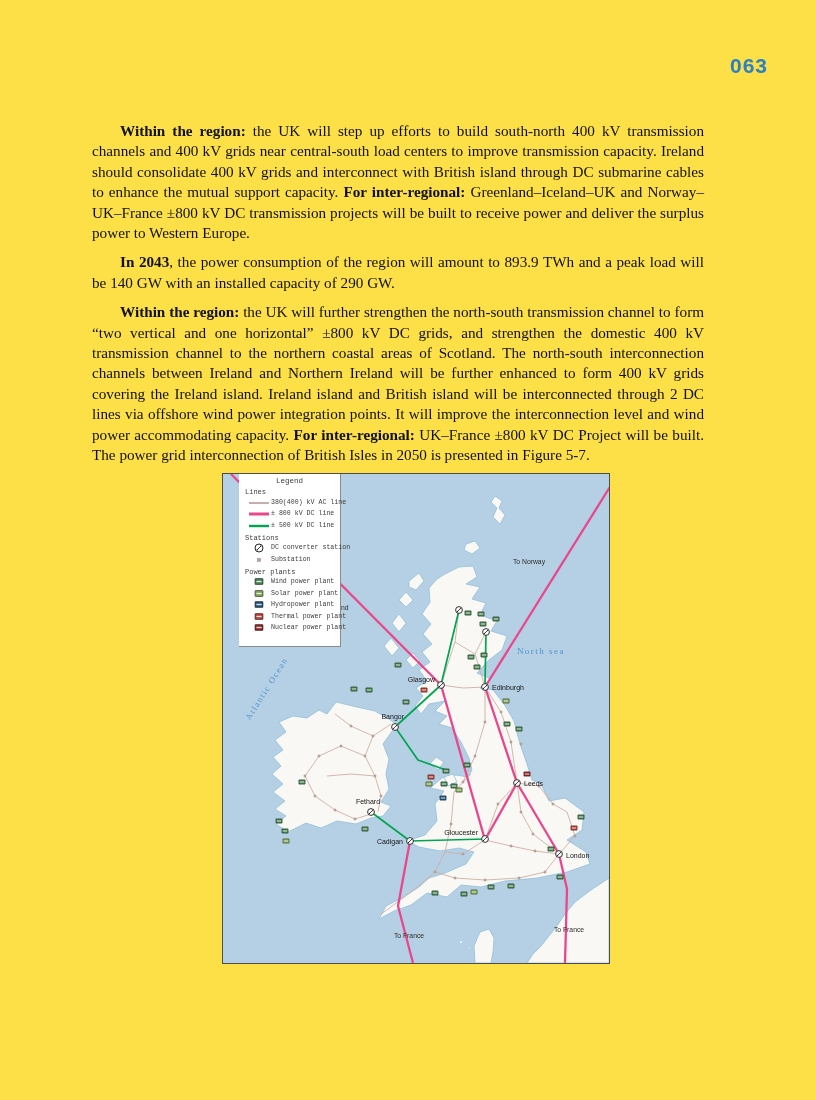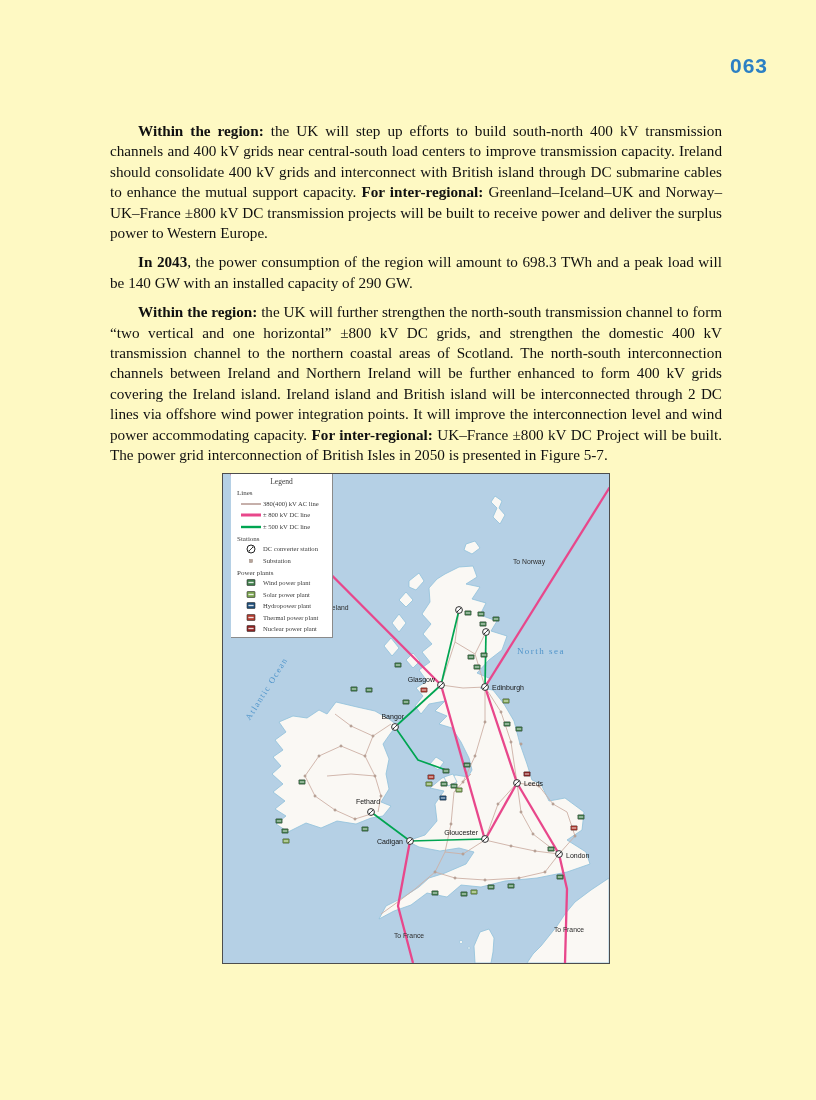--- a/index.html
+++ b/index.html
@@ -1,46 +1,46 @@
 <!DOCTYPE html>
 <html><head>
 <meta charset="utf-8">
 <style>
   html,body { margin:0; padding:0; background:#ffffff; }
-  .page { position:relative; width:816px; height:1100px; background:#fef9c3; overflow:hidden;
+  .page { position:relative; width:816px; height:1100px; background:#fde047; overflow:hidden;
           font-family:"Liberation Serif", serif; }
   .page-number { position:absolute; top:54px; right:48px; font-family:"Liberation Sans",sans-serif;
           font-weight:bold; font-size:21px; color:#2c80c4; letter-spacing:1px; }
-  .body-text { position:absolute; left:110px; top:121px; width:612px; }
+  .body-text { position:absolute; left:92px; top:121px; width:612px; }
   .body-text p { margin:0 0 9px 0; text-indent:28px; font-size:15.2px; line-height:20.4px;
           text-align:justify; color:#101010; }
   .map-figure { position:absolute; left:222px; top:473px; width:386px; height:489px;
           border:1px solid #4d4d4d; background:#b5d0e5; }
   #map-svg { position:absolute; left:0; top:0; width:100%; height:100%; display:block; }
-  .legend { position:absolute; left:8px; top:0; width:97px; background:#ffffff;
+  .legend { position:absolute; left:16px; top:0; width:97px; background:#ffffff;
           border:1px solid #8a8a8a; border-left:none; border-top:none;
-          padding:3px 2px 1px 2px; font-family:Liberation Serif, serif; color:#3c3c3c; z-index:5; }
+          padding:3px 2px 11px 2px; font-family:Liberation Mono, monospace; color:#3c3c3c; z-index:5; }
   .legend-title { text-align:center; font-size:7.5px; margin-bottom:3px; }
   .legend-heading { font-size:7px; margin:3px 0 1px 4px; }
   .legend-row { display:flex; align-items:center; margin:1.5px 0 1.5px 6px; }
   .legend-sample { width:24px; flex:0 0 24px; display:flex; justify-content:center; align-items:center; }
   .legend-label { font-size:6.6px; line-height:7.5px; white-space:nowrap; }
   .figure-caption { position:absolute; left:173px; top:974px; width:484px; text-align:center;
           font-family:"Liberation Sans",sans-serif; font-size:12.5px; color:#3a3a3a; }
   .figure-caption .cap-label { margin-right:14px; }
 </style>
 </head>
 <body>
 
 <div class="page">
   <div class="page-number">063</div>
 
   <div class="body-text" id="paragraphs">
       <p><b>Within the region:</b><span> the UK will step up efforts to build south-north 400 kV transmission channels and 400 kV grids near central-south load centers to improve transmission capacity. Ireland should consolidate 400 kV grids and interconnect with British island through DC submarine cables to enhance the mutual support capacity. </span><b>For inter-regional:</b><span> Greenland–Iceland–UK and Norway–UK–France ±800 kV DC transmission projects will be built to receive power and deliver the surplus power to Western Europe.</span></p>
-      <p><b>In 2043</b><span>, the power consumption of the region will amount to 698.3 TWh and a peak load will be 140 GW with an installed capacity of 290 GW.</span></p>
+      <p><b>In 2043</b><span>, the power consumption of the region will amount to 893.9 TWh and a peak load will be 140 GW with an installed capacity of 290 GW.</span></p>
       <p><b>Within the region:</b><span> the UK will further strengthen the north-south transmission channel to form “two vertical and one horizontal” ±800 kV DC grids, and strengthen the domestic 400 kV transmission channel to the northern coastal areas of Scotland. The north-south interconnection channels between Ireland and Northern Ireland will be further enhanced to form 400 kV grids covering the Ireland island. Ireland island and British island will be interconnected through 2 DC lines via offshore wind power integration points. It will improve the interconnection level and wind power accommodating capacity. </span><b>For inter-regional:</b><span> UK–France ±800 kV DC Project will be built. The power grid interconnection of British Isles in 2050 is presented in Figure 5-7.</span></p>
     </div>
 
   <div class="map-figure">
     <svg id="map-svg" viewBox="0 0 386 489" preserveAspectRatio="none">
         <rect x="0" y="0" width="386" height="489" fill="#b5d0e5"></rect>
         <polygon points="222,100 236,93 250,92 254,103 243,110 257,113 249,125 263,129 257,141 274,147 268,157 284,162 279,176 266,186 254,199 268,205 257,214 270,216 281,230 291,247 297,270 304,290 309,306 318,310 326,327 342,324 361,338 359,356 344,366 363,378 367,390 344,398 314,404 282,407 258,413 238,411 224,423 204,419 188,431 171,437 156,445 163,432 179,424 196,413 206,404 222,399 243,390 251,378 236,374 217,377 196,373 184,367 202,361 214,347 212,330 221,317 207,314 219,304 233,301 245,303 249,296 246,284 238,268 229,254 216,250 224,242 212,237 222,227 206,230 198,240 192,232 200,222 193,214 204,207 196,196 207,188 199,178 209,170 200,160 208,150 199,140 207,128 206,114 214,105" fill="#faf8f4" stroke="#8fc0da" stroke-width="0.8" stroke-linejoin="round"></polygon>
         <polygon points="113,228 134,233 152,237 166,245 174,251 167,260 160,270 166,285 163,300 166,315 158,328 168,332 160,342 148,344 133,350 114,347 98,354 83,349 65,358 53,350 63,342 52,335 62,327 50,318 60,310 49,300 58,292 50,283 60,276 52,266 63,258 56,248 70,242 84,244 96,236 104,240" fill="#faf8f4" stroke="#8fc0da" stroke-width="0.8" stroke-linejoin="round"></polygon>
         <polygon points="272,22 279,27 276,34 282,41 277,50 270,43 274,34 268,28" fill="#faf8f4" stroke="#8fc0da" stroke-width="0.8" stroke-linejoin="round"></polygon>
         <polygon points="243,70 252,67 257,74 249,80 241,76" fill="#faf8f4" stroke="#8fc0da" stroke-width="0.8" stroke-linejoin="round"></polygon>

